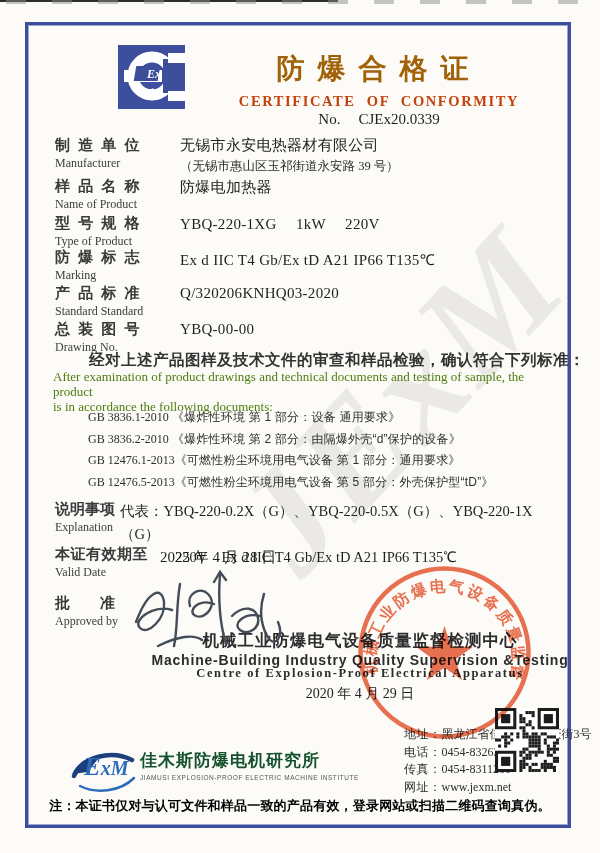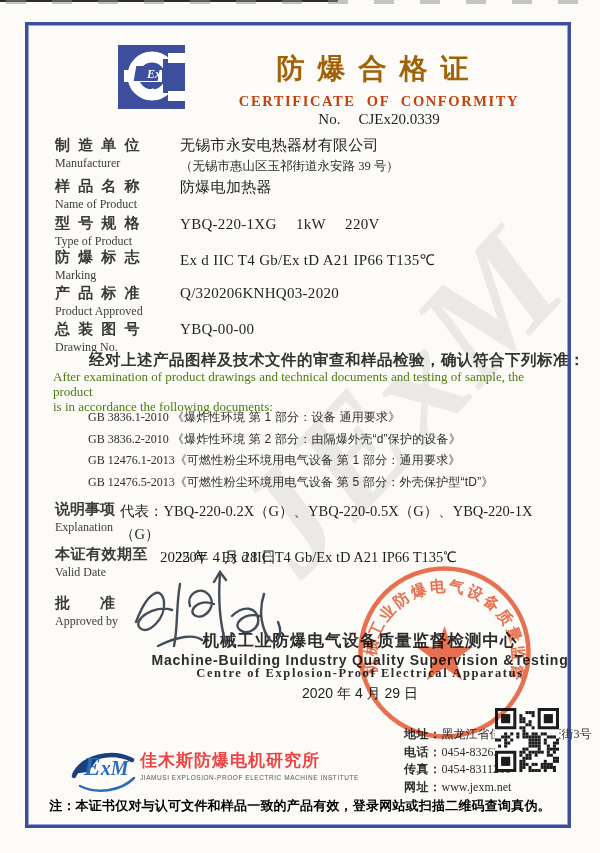--- a/index.html
+++ b/index.html
@@ -62,34 +62,34 @@
   
   .appr-label{left:55px;top:594px;z-index:1;}
   .signature{left:128px;top:560px;z-index:3;}
   
   .issuer{left:140px;width:440px;text-align:center;z-index:1;}
   .issuer-zh{top:630px;font-size:16.5px;font-weight:bold;color:#2c2c2c;letter-spacing:1px;white-space:nowrap;}
   .issuer-en1{top:652px;font-size:14px;font-weight:bold;color:#2c2c2c;
     font-family:Liberation Sans, sans-serif;letter-spacing:.8px;white-space:nowrap;}
   .issuer-en2{top:666px;font-size:12.5px;font-weight:bold;color:#2c2c2c;
     font-family:"Liberation Serif",serif;letter-spacing:1.6px;white-space:nowrap;}
-  .issuer-date{top:685px;font-size:14px;color:#1f1f1f;font-family:Liberation Sans, sans-serif;}
+  .issuer-date{top:685px;font-size:14px;color:#1f1f1f;font-family:Liberation Serif, serif;}
   .stamp{left:352px;top:560px;z-index:2;opacity:.82;mix-blend-mode:multiply;}
   
   .jexm-logo{left:70px;top:746px;z-index:1;}
   .jexm-text{position:absolute;left:84px;top:753px;z-index:2;
     font-family:"Liberation Serif",serif;font-style:italic;font-weight:bold;
     font-size:25px;color:#2b6cb8;letter-spacing:0;}
   .jexm-text .xm{font-size:20px;}
   .inst{left:140px;top:749px;z-index:1;}
-  .inst-zh{font-size:17px;font-weight:bold;color:#ef4444;letter-spacing:1px;white-space:nowrap;}
+  .inst-zh{font-size:17px;font-weight:bold;color:#14532d;letter-spacing:1px;white-space:nowrap;}
   .inst-en{font-size:6.5px;color:#555;letter-spacing:.55px;margin-top:2px;white-space:nowrap;}
   .contact{left:404px;top:726px;z-index:1;font-size:12px;line-height:17.5px;color:#2d2d2d;}
   .contact .row{white-space:nowrap;}
-  .contact .lbl{font-weight:bold;letter-spacing:.5px;margin-top:36px;}
+  .contact .lbl{font-weight:normal;letter-spacing:.5px;margin-top:36px;}
   .contact .v{font-family:"Liberation Serif",serif;}
   .qr{left:492px;top:708px;z-index:1;}
   .divider{left:85px;top:788px;width:338px;height:2px;background:#2d2d2d;z-index:1;}
   .note{left:38px;top:797px;width:524px;text-align:center;font-size:13px;font-weight:bold;
     color:#000000;letter-spacing:.2px;z-index:1;white-space:nowrap;}
 </style>
 </head>
 <body>
 
 <div id="page">
@@ -139,21 +139,21 @@
   <div class="abs f-val" style="top:215px">YBQ-220-1XG　 1kW 　220V</div>
 
   <div class="abs f-label" style="top:248px">
     <div class="f-zh">防 爆 标 志</div>
     <div class="f-en">Marking</div>
   </div>
   <div class="abs f-val" style="top:249px">Ex d IIC T4 Gb/Ex tD A21 IP66 T135℃</div>
 
   <div class="abs f-label" style="top:284px">
     <div class="f-zh">产 品 标 准</div>
-    <div class="f-en">Product Approved</div>
+    <div class="f-en">Standard Standard</div>
   </div>
   <div class="abs f-val" style="top:285px">Q/320206KNHQ03-2020</div>
 
   <div class="abs f-label" style="top:320px">
     <div class="f-zh">总 装 图 号</div>
     <div class="f-en">Drawing No.</div>
   </div>
   <div class="abs f-val" style="top:321px">YBQ-00-00</div>
 
   <div class="stmt-zh abs">经对上述产品图样及技术文件的审查和样品检验，确认符合下列标准：</div>

